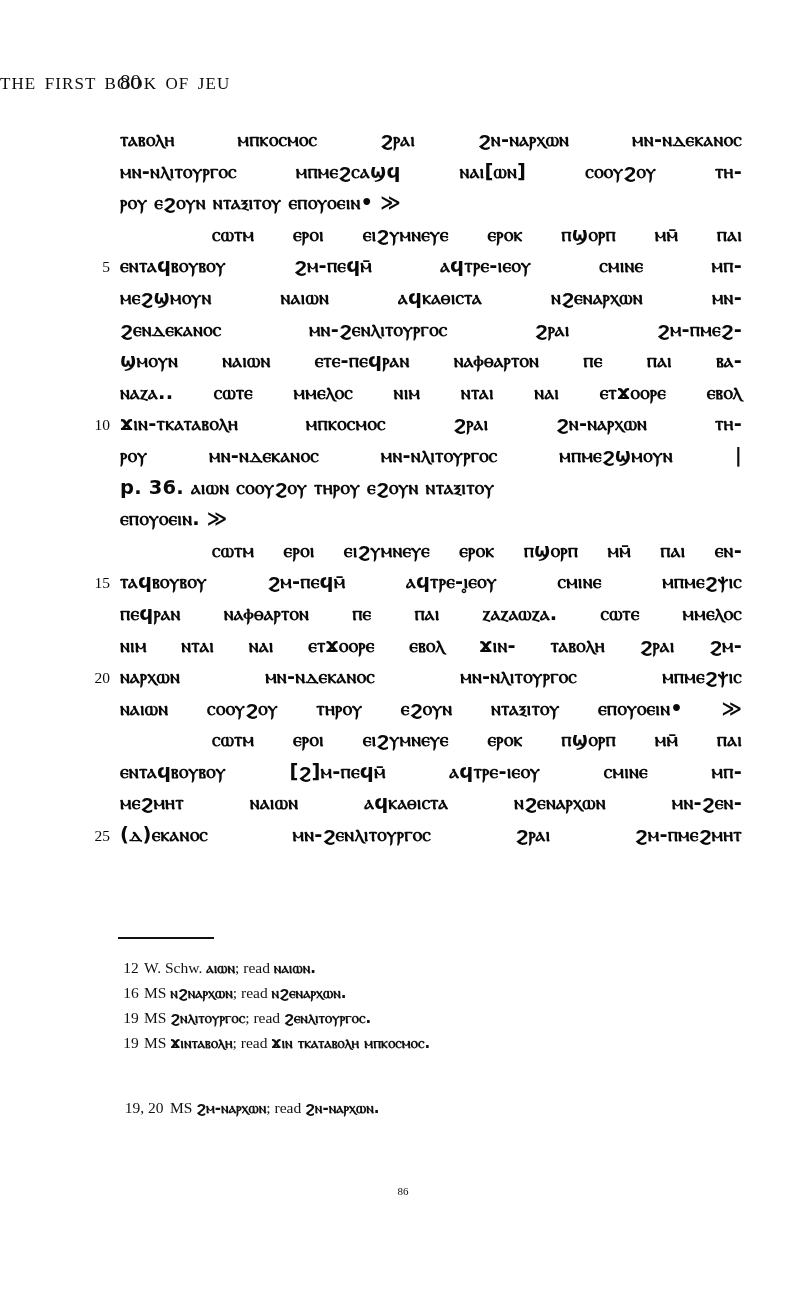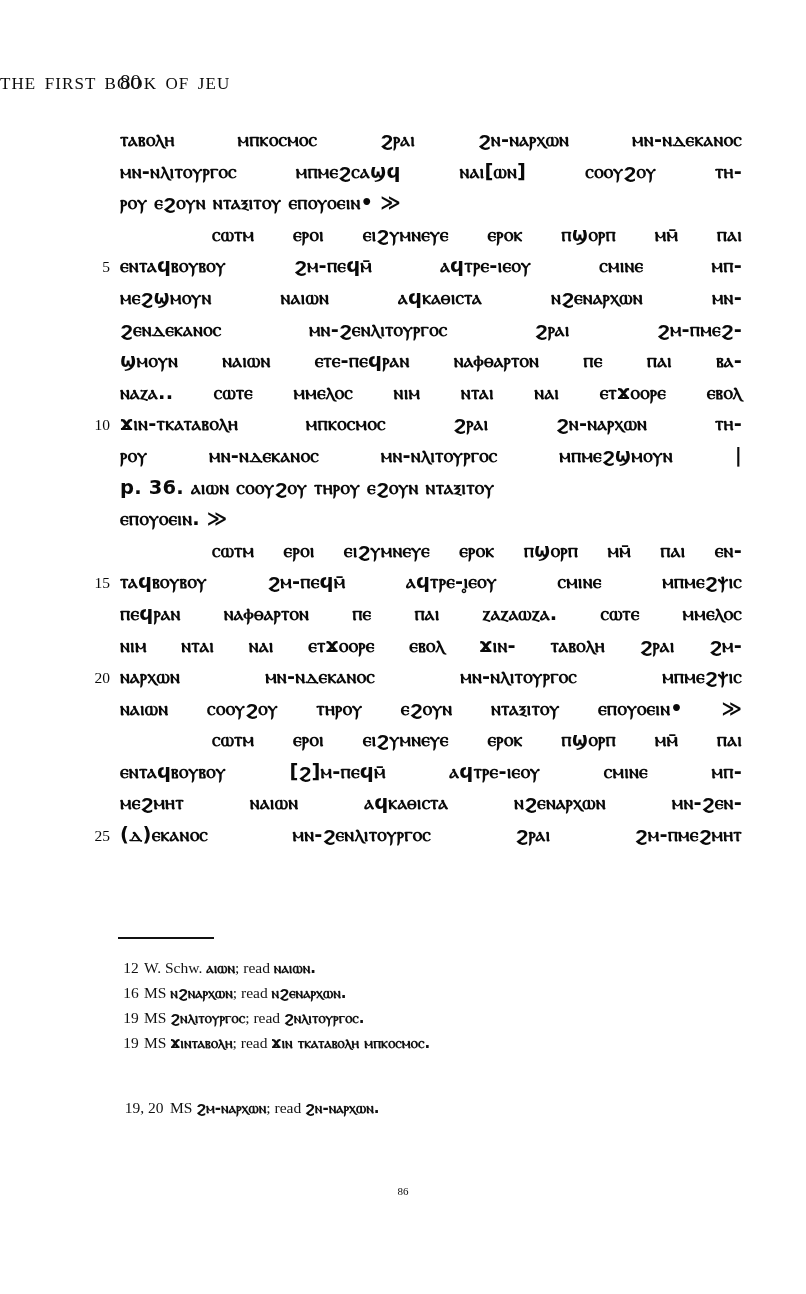--- a/index.html
+++ b/index.html
@@ -227,20 +227,20 @@
         <span class="linenum">25</span>
         <span class="coptic">(ⲇ)ⲉⲕⲁⲛⲟⲥ ⲙⲛ-ϩⲉⲛⲗⲓⲧⲟⲩⲣⲅⲟⲥ ϩⲣⲁⲓ ϩⲙ-ⲡⲙⲉϩⲙⲏⲧ</span>
       </div>
     </div>
 
   <div class="foot-rule"></div>
 
   <div class="apparatus">
       <div class="fnote"><span class="fn-num">12</span><span>W. Schw.</span> <span class="cop">ⲁⲓⲱⲛ</span><span>; read </span><span class="cop">ⲛⲁⲓⲱⲛ.</span></div>
       <div class="fnote"><span class="fn-num">16</span><span>MS</span> <span class="cop">ⲛϩⲛⲁⲣⲭⲱⲛ</span><span>; read </span><span class="cop">ⲛϩⲉⲛⲁⲣⲭⲱⲛ.</span></div>
-      <div class="fnote"><span class="fn-num">19</span><span>MS</span> <span class="cop">ϩⲛⲗⲓⲧⲟⲩⲣⲅⲟⲥ</span><span>; read </span><span class="cop">ϩⲛⲗⲓⲧⲟⲩⲣⲅⲟⲥ.</span></div>
+      <div class="fnote"><span class="fn-num">19</span><span>MS</span> <span class="cop">ϩⲛⲗⲓⲧⲟⲩⲣⲅⲟⲥ</span><span>; read </span><span class="cop">ϩⲉⲛⲗⲓⲧⲟⲩⲣⲅⲟⲥ.</span></div>
       <div class="fnote"><span class="fn-num">19</span><span>MS</span> <span class="cop">ϫⲓⲛⲧⲁⲃⲟⲗⲏ</span><span>; read </span><span class="cop">ϫⲓⲛ ⲧⲕⲁⲧⲁⲃⲟⲗⲏ ⲙⲡⲕⲟⲥⲙⲟⲥ.</span></div>
       <div class="fnote"><span class="fn-num wide">19, 20</span><span>MS</span> <span class="cop">ϩⲙ-ⲛⲁⲣⲭⲱⲛ</span><span>; read </span><span class="cop">ϩⲛ-ⲛⲁⲣⲭⲱⲛ.</span></div>
     </div>
 
   <div class="foot-folio">86</div>
 
 </div>
 
 </body></html>

